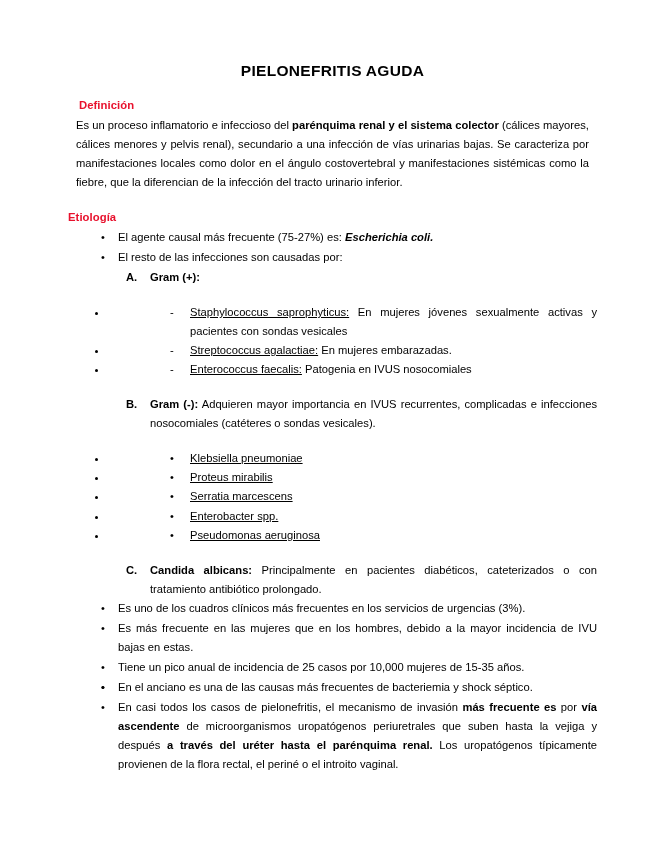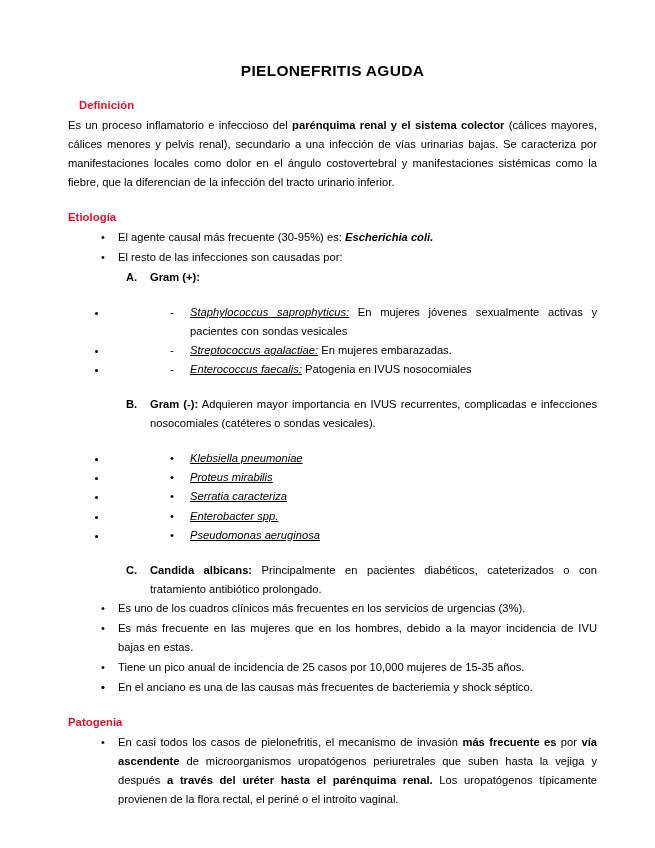--- a/index.html
+++ b/index.html
@@ -34,21 +34,21 @@
     color: #e8112d;
     font-weight: bold;
     font-size: 11.3px;
     margin: 19px 0 5px 0;
     letter-spacing: 0.05px;
   }
   .body-par {
     font-size: 11.2px;
     line-height: 1.70;
     text-align: justify;
-    margin: 0;
+    margin: 8px;
     text-justify: inter-word;
   }
   .def-par {
     margin-top: 2px;
   }
   
   ul.lvl1, ul.lvl2, ul.lvl3, ol.lvl-alpha {
     margin: 0;
     padding: 0;
     list-style: none;
@@ -101,39 +101,39 @@
     text-align: left;
   }
   ul.lvl-species > li > .bullet {
     position: absolute;
     left: 62px;
     top: 0;
     font-size: 11px;
   }
   .b { font-weight: bold; }
   .bi { font-weight: bold; font-style: italic; }
-  .iu { font-style: italic; text-decoration: underline; }
+  .iu { text-decoration: underline; }
   .nojust { text-align: left; }
 </style>
 </head>
 <body>
 
 <div class="page">
 
   <h1 class="doc-title">PIELONEFRITIS AGUDA</h1>
 
   <div class="section-heading" style="color: rgb(232, 17, 45); padding-left: 11px;">Definición</div>
   <p class="body-par def-par"><span>Es un proceso inflamatorio e infeccioso del </span><span class="b">parénquima renal y el sistema colector</span><span> (cálices mayores, cálices menores y pelvis renal), secundario a una infección de vías urinarias bajas. Se caracteriza por manifestaciones locales como dolor en el ángulo costovertebral y manifestaciones sistémicas como la fiebre, que la diferencian de la infección del tracto urinario inferior.</span></p>
 
   <div class="section-heading" style="color: rgb(232, 17, 45);">Etiología</div>
 
   <ul class="lvl1">
     <li>
       <span class="bullet">•</span>
-      <span>El agente causal más frecuente (30-95%) es: </span><span class="bi">Escherichia coli.</span>
+      <span>El agente causal más frecuente (75-27%) es: </span><span class="bi">Escherichia coli.</span>
     </li>
     <li>
       <span class="bullet">•</span>
       <span>El resto de las infecciones son causadas por:</span>
     </li>
   </ul>
 
   <ol class="lvl-alpha">
     <li>
       <span class="marker">A.</span>
@@ -165,21 +165,21 @@
     <li>
       <span class="bullet">•</span>
       <span class="iu">Klebsiella pneumoniae</span>
     </li>
     <li>
       <span class="bullet">•</span>
       <span class="iu">Proteus mirabilis</span>
     </li>
     <li>
       <span class="bullet">•</span>
-      <span class="iu">Serratia caracteriza</span>
+      <span class="iu">Serratia marcescens</span>
     </li>
     <li>
       <span class="bullet">•</span>
       <span class="iu">Enterobacter spp.</span>
     </li>
     <li>
       <span class="bullet">•</span>
       <span class="iu">Pseudomonas aeruginosa</span>
     </li>
   </ul>
@@ -206,21 +206,20 @@
     </li>
     <li>
       <span class="bullet">•</span>
     </li>
     <li>
       <span class="bullet">•</span>
       <span>En el anciano es una de las causas más frecuentes de bacteriemia y shock séptico.</span>
     </li>
   </ul>
 
-  <div class="section-heading" style="color: rgb(232, 17, 45);">Patogenia</div>
   <ul class="lvl1">
     <li>
       <span class="bullet">•</span>
       <span>En casi todos los casos de pielonefritis, el mecanismo de invasión </span><span class="b">más frecuente es</span><span> por </span><span class="b">vía ascendente</span><span> de microorganismos uropatógenos periuretrales que suben hasta la vejiga y después </span><span class="b">a través del uréter hasta el parénquima renal.</span><span> Los uropatógenos típicamente provienen de la flora rectal, el periné o el introito vaginal.</span>
     </li>
   </ul>
 
 </div>
 
 </body></html>

